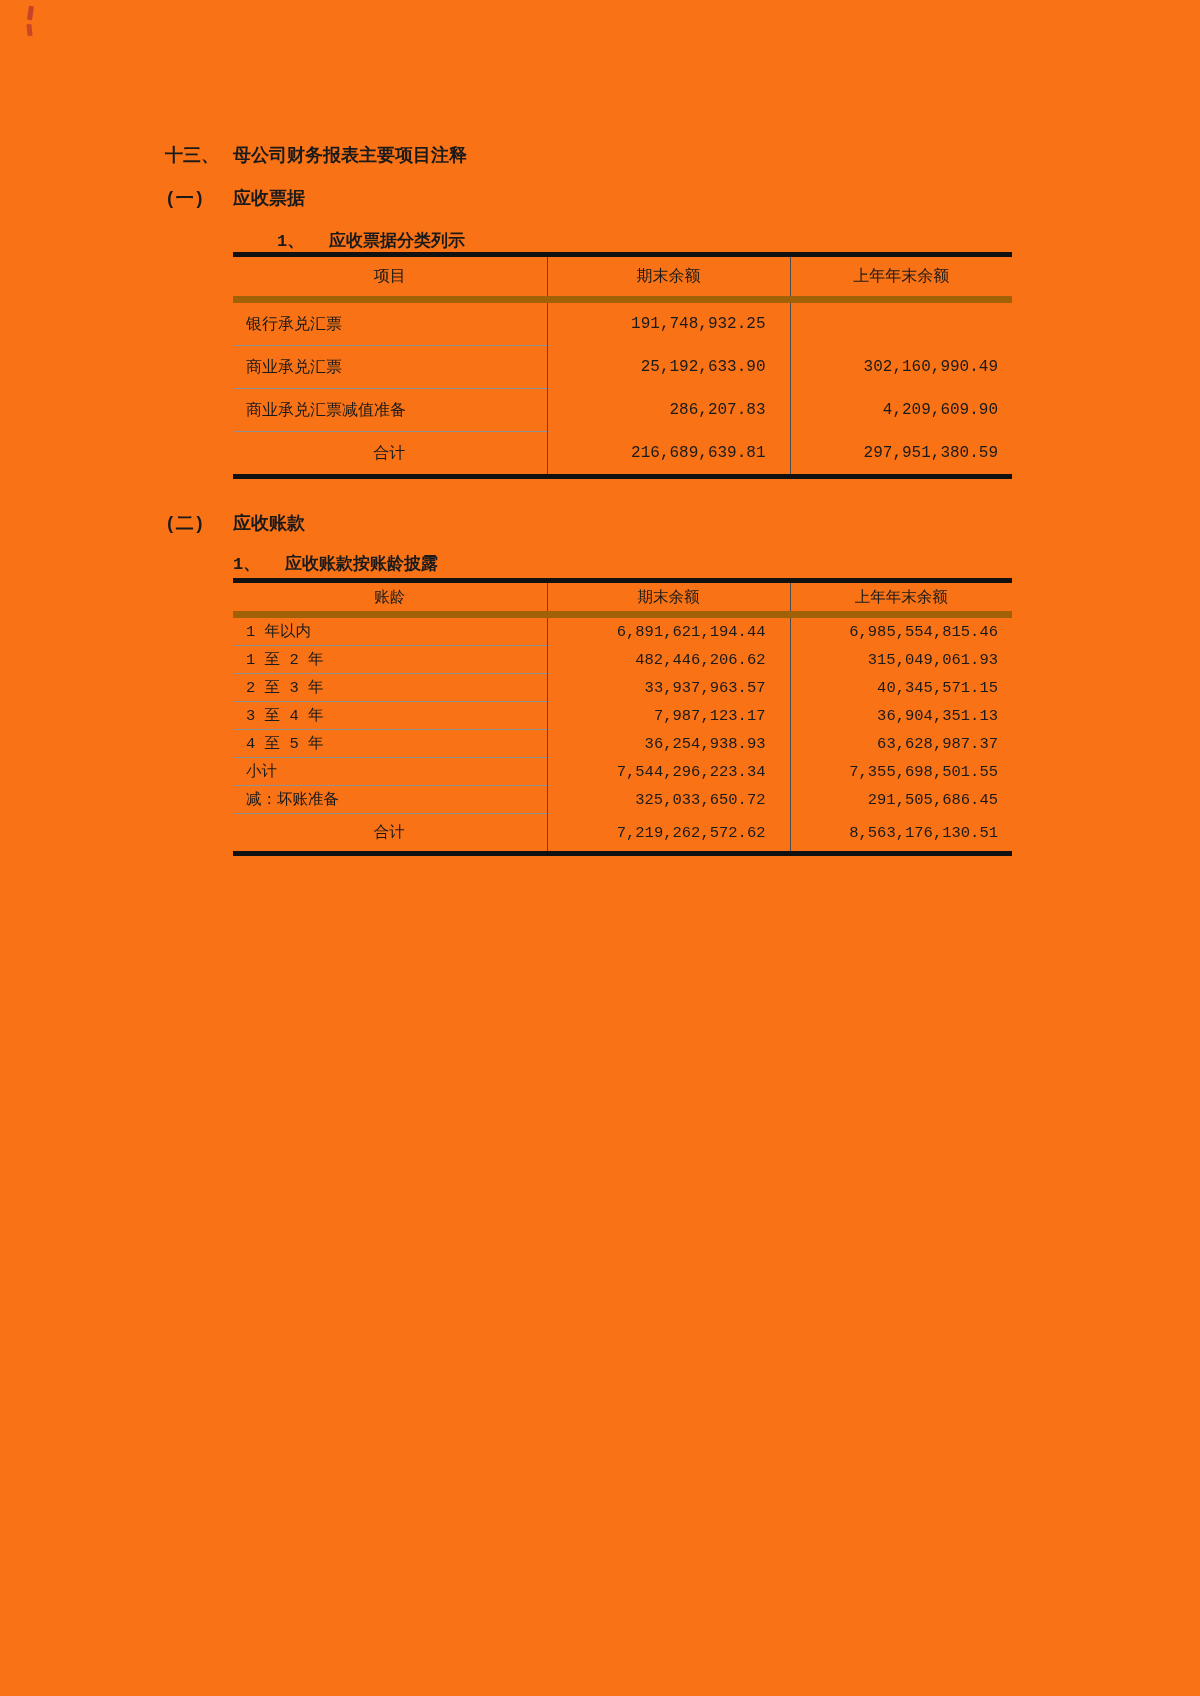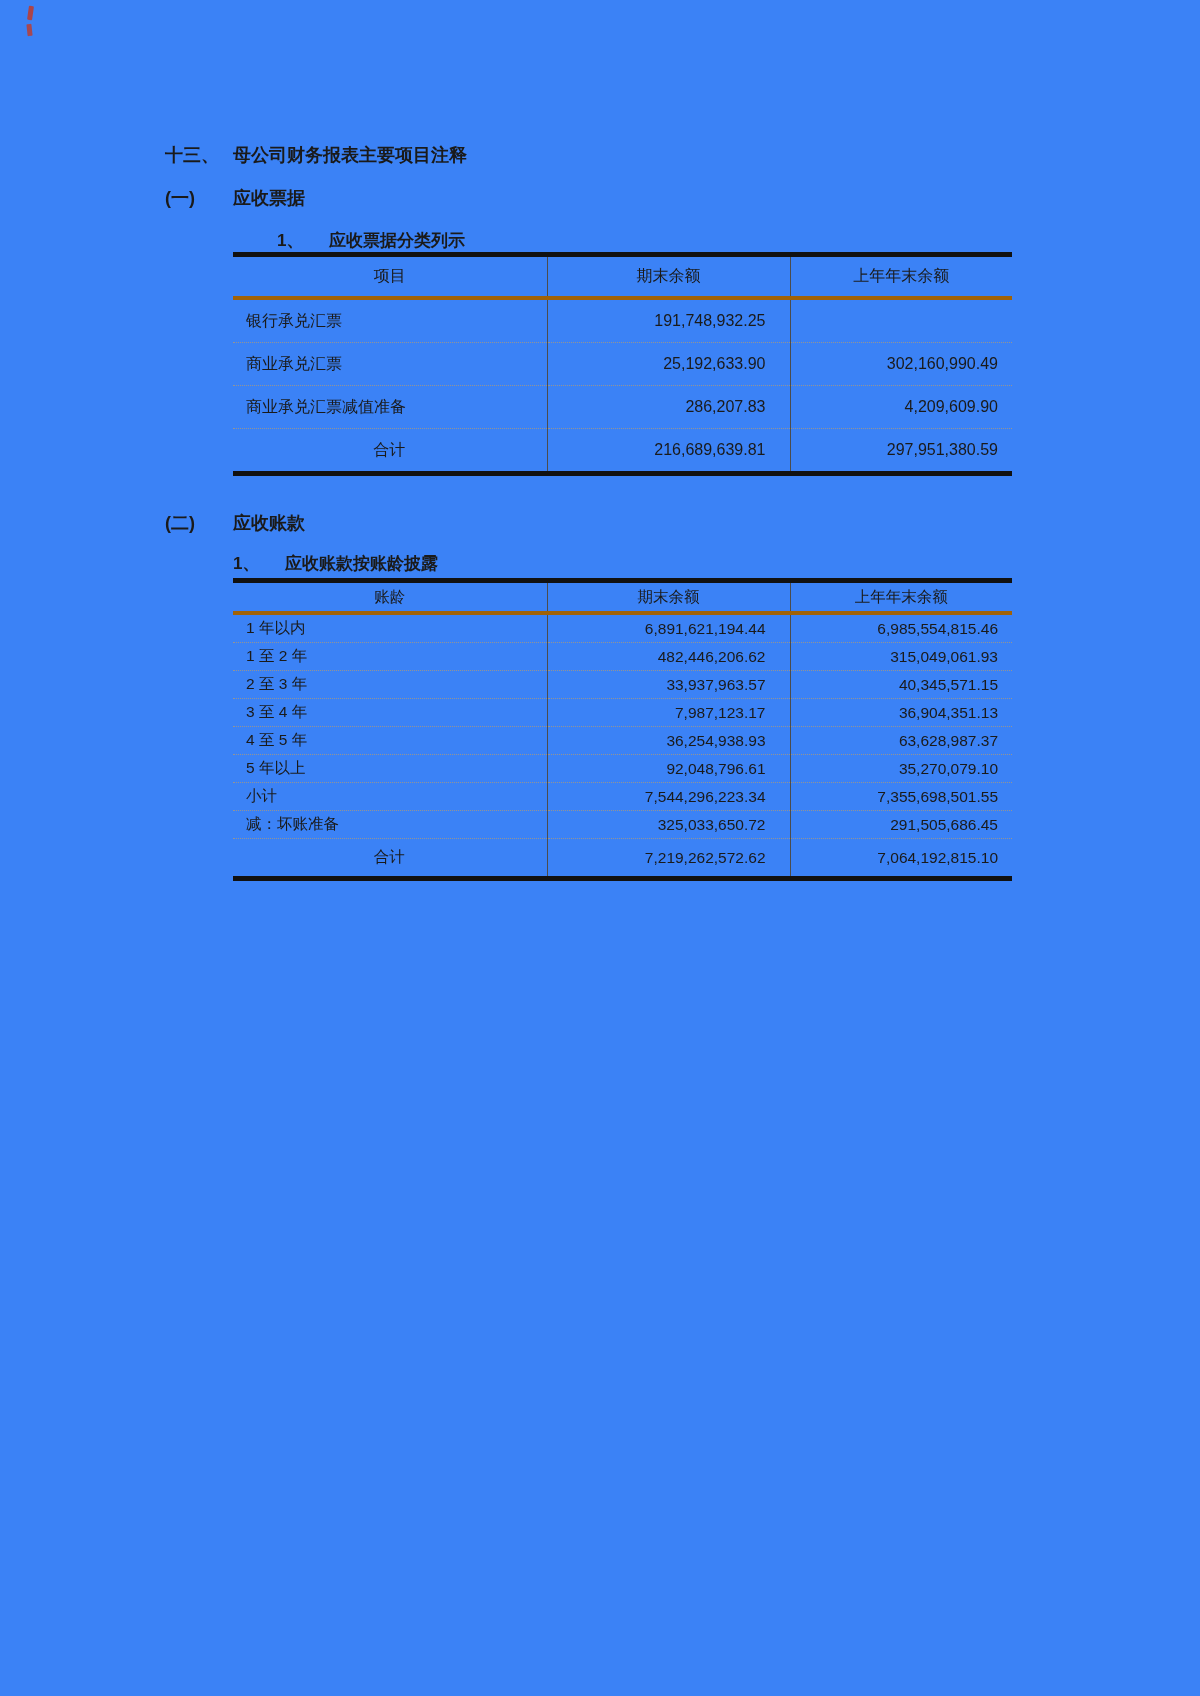--- a/index.html
+++ b/index.html
@@ -1,21 +1,21 @@
 <!DOCTYPE html>
 <html><head>
 <meta charset="utf-8">
 <style>
   html,body { margin:0; padding:0; }
   .page {
     position:relative;
     width:1200px; height:1696px;
-    background:#3b82f6;
+    background:#f97316;
     color:#1a1a1a;
-    font-family:Liberation Sans, sans-serif;
+    font-family:Liberation Mono, monospace;
     overflow:hidden;
   }
   
   .scan-mark { position:absolute; background:#c0392b; border-radius:1px; }
   .scan-mark.m1 { left:28px; top:6px;  width:5px; height:14px; transform:rotate(8deg); opacity:.85; }
   .scan-mark.m2 { left:27px; top:24px; width:5px; height:12px; transform:rotate(-6deg); opacity:.8; }
 
   .h-row { position:absolute; font-weight:bold; white-space:nowrap; }
   .h-lvl1 { top:143px; left:165px; font-size:18px; }
   .h-lvl1 .num { display:inline-block; width:68px; }
@@ -36,21 +36,21 @@
   }
   .t1 { top:252px;  font-size:16px; }
   .t2 { top:578px;  font-size:15.5px; }
 
   .fin col.c1 { width:314px; }
   .fin col.c2 { width:243px; }
   .fin col.c3 { width:222px; }
 
   .fin th {
     font-weight:normal; text-align:center;
-    border-bottom:4px solid #a16207;
+    border-bottom:7px solid #a16207;
   }
   .t1 th { height:37px; }
   .t2 th { height:26px; }
 
   .fin td { border-top:1px dotted #949494;padding-left:20px; }
   .fin tr > *:nth-child(2), .fin tr > *:nth-child(3) { border-left:1px solid #4c4c4c; }
 
   .t1 td { height:40px; }
   .t2 td { height:25px; }
   .t2 tr.total-row td { height:35px; }
@@ -159,36 +159,31 @@
       <td class="label">3 至 4 年</td>
       <td class="cur">7,987,123.17</td>
       <td class="pri">36,904,351.13</td>
     </tr>
     <tr>
       <td class="label">4 至 5 年</td>
       <td class="cur">36,254,938.93</td>
       <td class="pri">63,628,987.37</td>
     </tr>
     <tr>
-      <td class="label">5 年以上</td>
-      <td class="cur">92,048,796.61</td>
-      <td class="pri">35,270,079.10</td>
-    </tr>
-    <tr>
       <td class="label">小计</td>
       <td class="cur">7,544,296,223.34</td>
       <td class="pri">7,355,698,501.55</td>
     </tr>
     <tr>
       <td class="label">减：坏账准备</td>
       <td class="cur">325,033,650.72</td>
       <td class="pri">291,505,686.45</td>
     </tr>
     <tr class="total-row">
       <td class="center">合计</td>
       <td class="cur">7,219,262,572.62</td>
-      <td class="pri">7,064,192,815.10</td>
+      <td class="pri">8,563,176,130.51</td>
     </tr>
   </tbody>
     </table>
 
 
 </div>
 
 </body></html>

